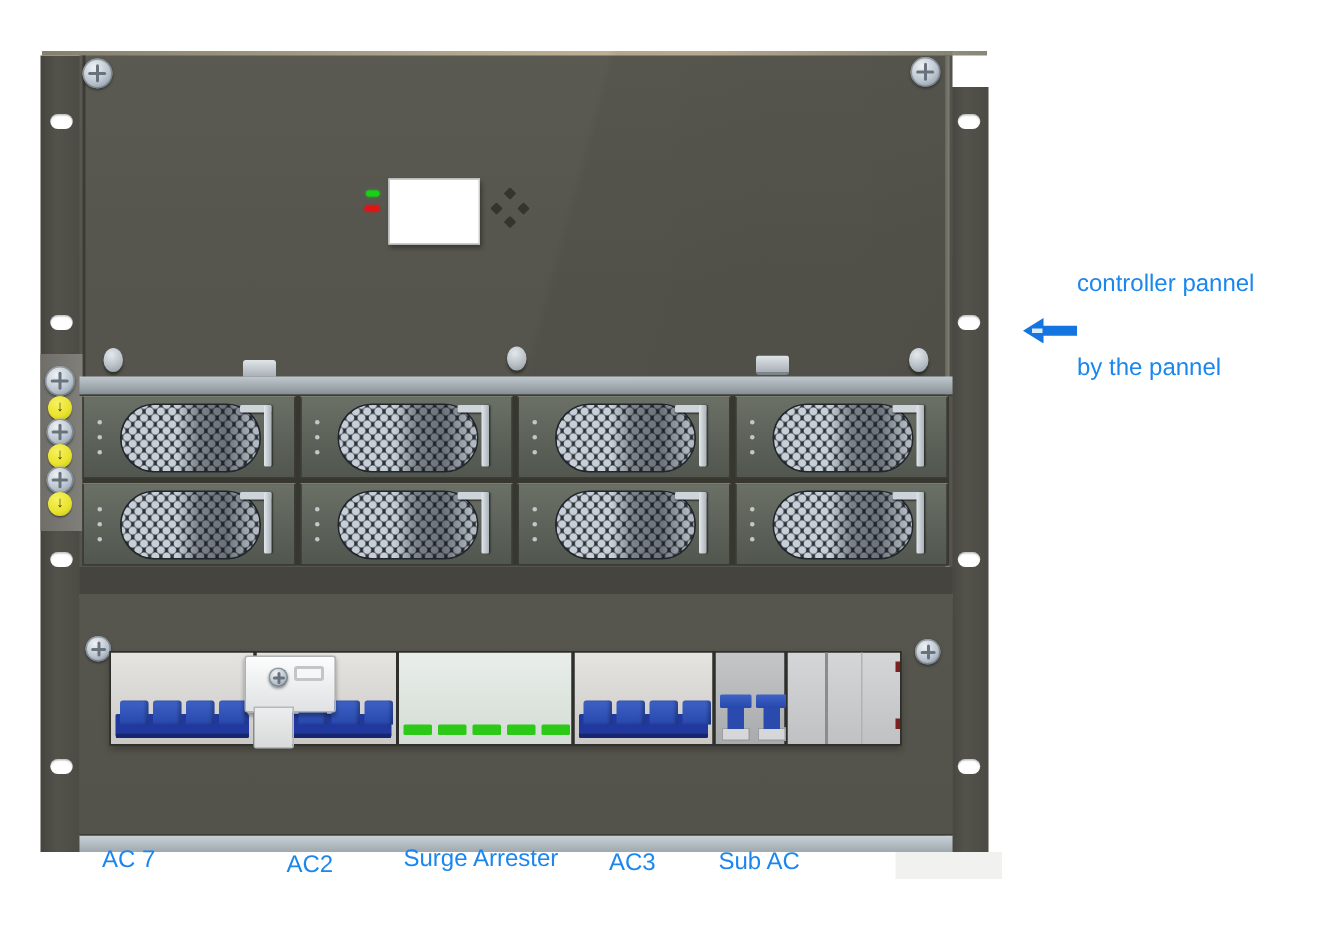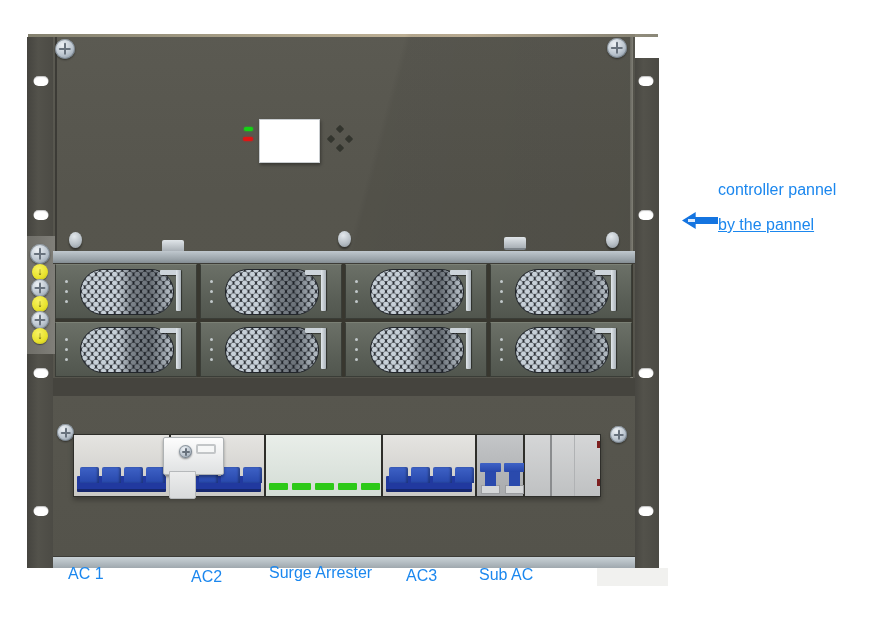--- a/index.html
+++ b/index.html
@@ -284,21 +284,21 @@
   <div class="abs clamp">
     <div class="screw" style="left:15px;top:7px;width:13px;height:13px;"></div>
     <div class="clamp-slot"></div>
   </div>
   <div class="abs clamp-tab"></div>
   <div class="abs bottom-strip"></div>
   <div class="abs floor-shadow"></div>
 
   <div class="abs blue-arrow"></div>
   <div class="note" style="top:181px;">controller pannel</div>
-  <div class="note" style="top:216px;text-decoration:underline;">by the pannel</div>
-
-  <div class="plbl lbl-ac1">AC 1</div>
+  <div class="note" style="top:237px;">by the pannel</div>
+
+  <div class="plbl lbl-ac1">AC 7</div>
   <div class="plbl lbl-ac2">AC2</div>
   <div class="plbl lbl-surge">Surge Arrester</div>
   <div class="plbl lbl-ac3">AC3</div>
   <div class="plbl lbl-subac">Sub AC</div>
 
 </div>
 
 </body></html>

